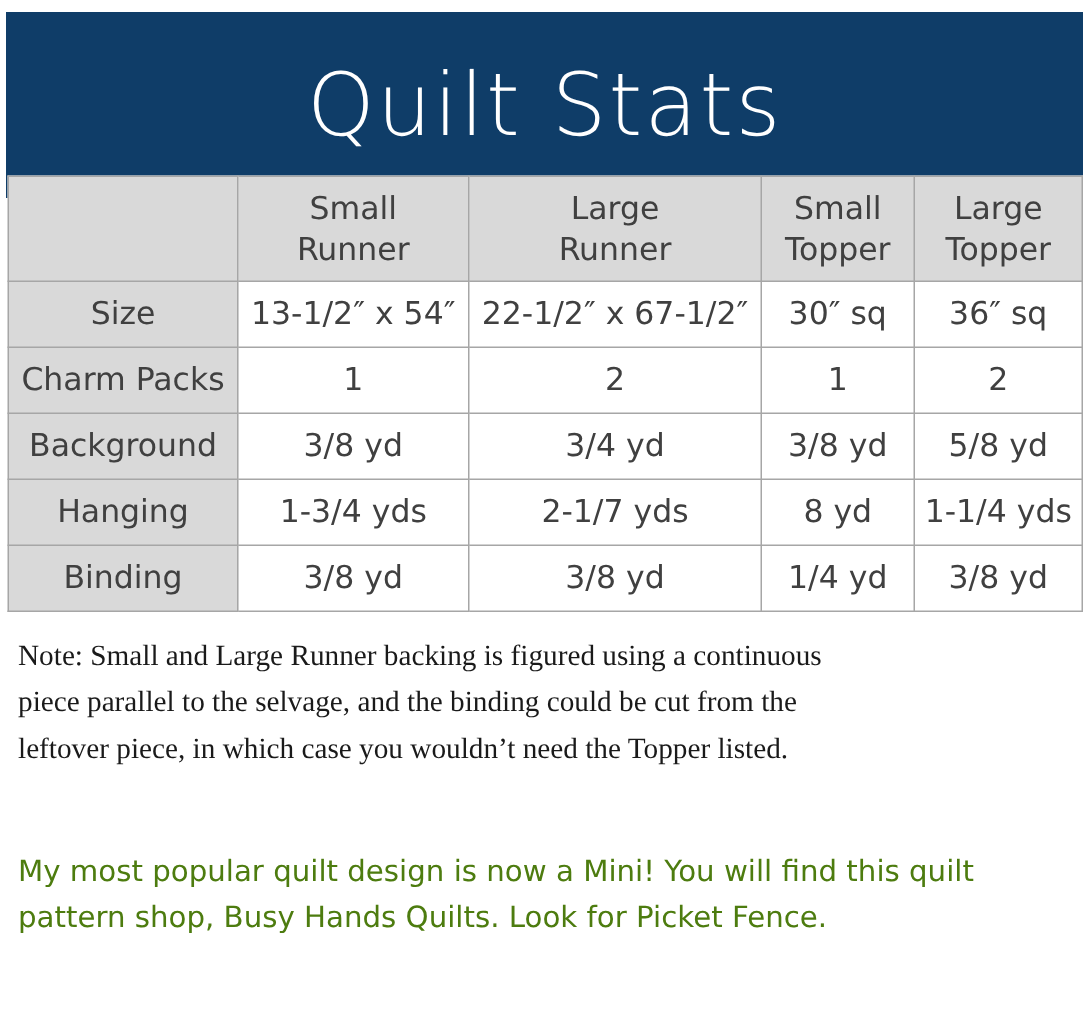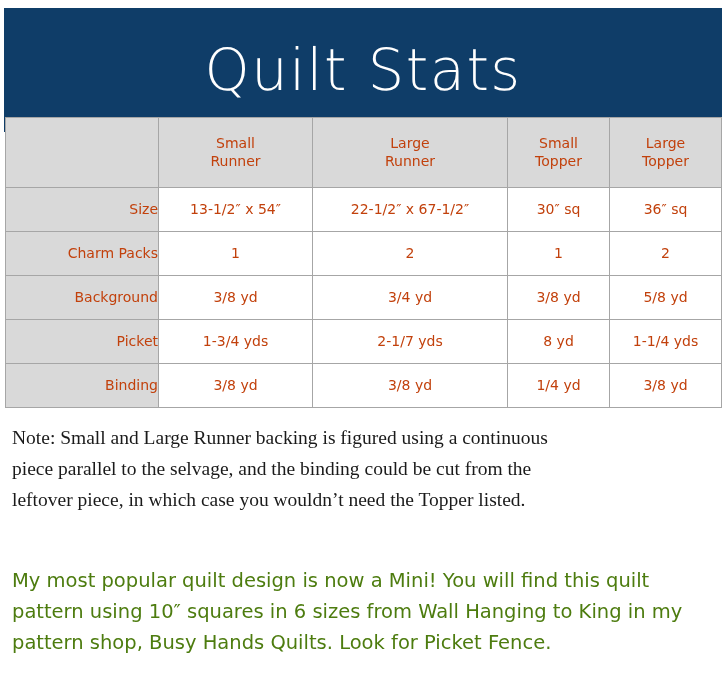--- a/index.html
+++ b/index.html
@@ -60,44 +60,44 @@
     border-collapse: collapse;
     width: 716px;
     table-layout: fixed;
     background: #ffffff;
   }
   table.stats td, table.stats th {
     border: 1px solid #a6a6a6;
     padding: 0;
     text-align: center;
     vertical-align: middle;
-    font-size: 14px;
+    font-size: 21px;
     font-weight: normal;
-    color: #c2410c;
+    color: #404040;
     line-height: 1.28;
     box-sizing: border-box;
   }
   
   col.c-label   { width: 153px; }
   col.c-sr      { width: 154px; }
   col.c-lr      { width: 195px; }
   col.c-st      { width: 102px; }
   col.c-lt      { width: 112px; }
 
   thead th {
     background: #d9d9d9;
     height: 70px;
     padding: 4px 6px;
   }
   thead th.corner { background: #d9d9d9; }
   thead th .hdr-line { display: block; }
 
   tbody th.rowlabel {
     background: #d9d9d9;
-    text-align: right;
+    text-align: center;
     height: 44px;
   }
   tbody td.val {
     background: #ffffff;
     height: 44px;
     padding: 2px 4px;
   }
 
   
   .note-block {
@@ -177,21 +177,21 @@
           <td class="val">2</td>
         </tr>
         <tr>
           <th class="rowlabel">Background</th>
           <td class="val">3/8 yd</td>
           <td class="val">3/4 yd</td>
           <td class="val">3/8 yd</td>
           <td class="val">5/8 yd</td>
         </tr>
         <tr>
-          <th class="rowlabel">Picket</th>
+          <th class="rowlabel">Hanging</th>
           <td class="val">1-3/4 yds</td>
           <td class="val">2-1/7 yds</td>
           <td class="val">8 yd</td>
           <td class="val">1-1/4 yds</td>
         </tr>
         <tr>
           <th class="rowlabel">Binding</th>
           <td class="val">3/8 yd</td>
           <td class="val">3/8 yd</td>
           <td class="val">1/4 yd</td>
@@ -202,17 +202,16 @@
   </div>
 
   <div class="note-block">
     <p>Note:  Small and Large Runner backing is figured using a continuous</p>
     <p>piece parallel to the selvage, and the binding could be cut from the</p>
     <p>leftover piece, in which case you wouldn’t need the Topper listed.</p>
   </div>
 
   <div class="outro-block">
     <p>My most popular quilt design is now a Mini!  You will find this quilt</p>
-    <p>pattern using 10″ squares in 6 sizes from Wall Hanging to King in my</p>
     <p>pattern shop, Busy Hands Quilts.  Look for Picket Fence.</p>
   </div>
 
 </div>
 
 </body></html>

